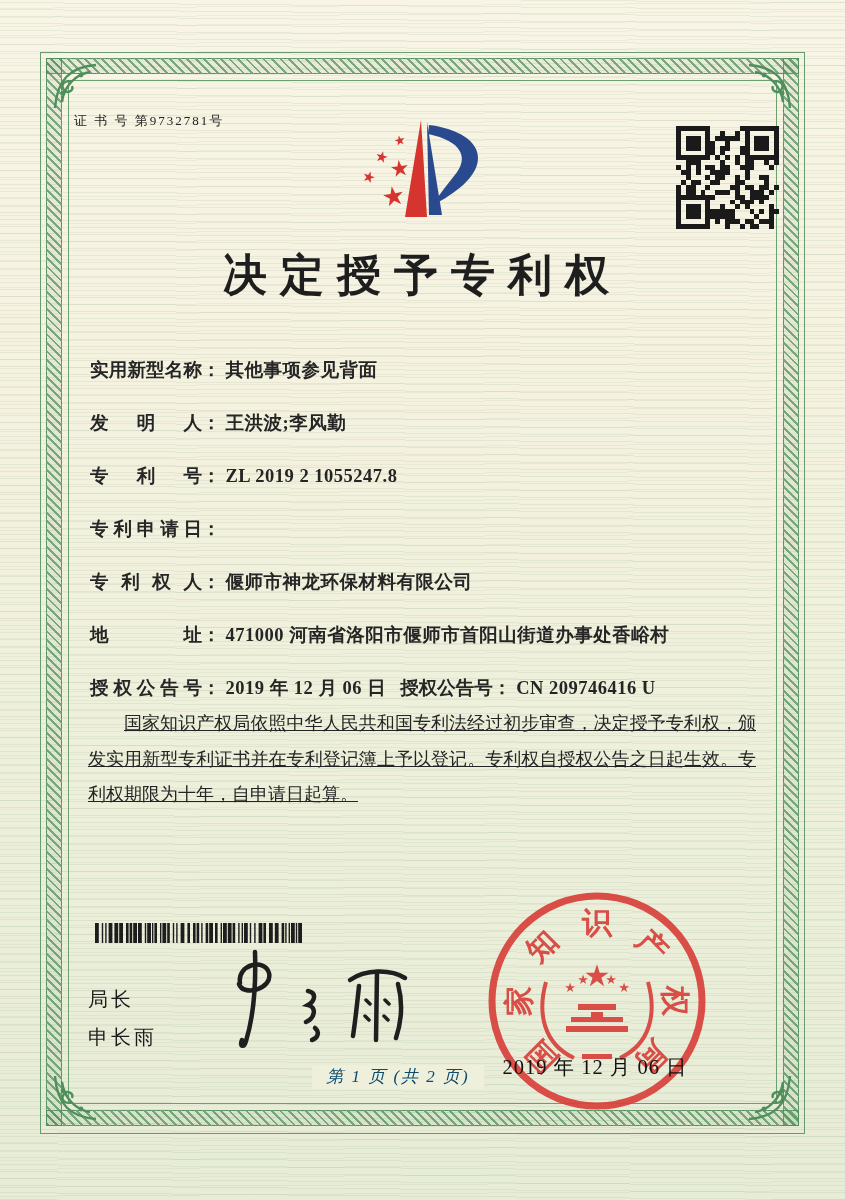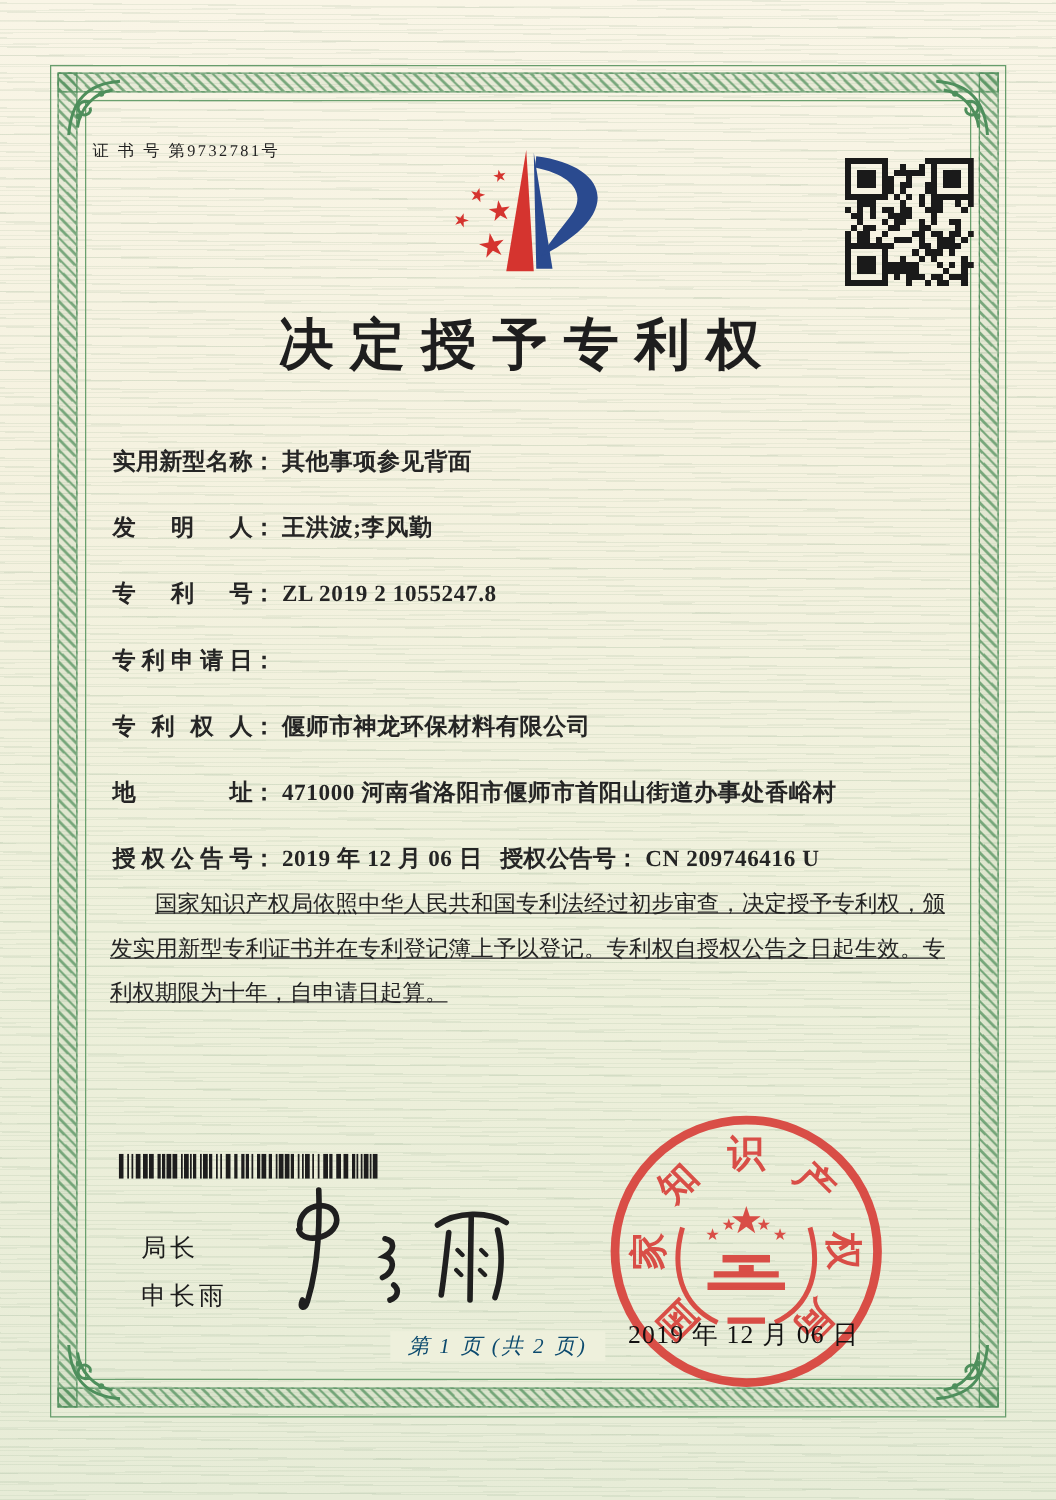--- a/index.html
+++ b/index.html
@@ -42,21 +42,21 @@
   .fcolon{flex:none;margin-right:5px;}
   .fvalue{letter-spacing:.5px;}
   .grant2{margin-left:14px;display:flex;}
   
   .paras{left:88px;top:706px;width:668px;font-size:18px;line-height:35.5px;
          color:#242424;text-align:justify;}
   .paras p{margin:0;text-indent:2em;text-decoration:underline;}
   
   .barcode{left:95px;top:923px;width:212px;height:20px;}
   .barcode svg{width:100%;height:100%;}
-  .director{left:88px;top:980px;font-size:20px;line-height:38px;letter-spacing:3px;color:#1c1c1c;margin-left:25px;}
+  .director{left:88px;top:980px;font-size:20px;line-height:38px;letter-spacing:3px;color:#1c1c1c;}
   .sig{left:212px;top:943px;width:212px;height:118px;}
   .seal{left:482px;top:886px;width:230px;height:230px;opacity:.93;z-index:4;}
   .seal-date{left:595px;top:1053px;transform:translateX(-50%);font-size:20.5px;color:#111;
              letter-spacing:1px;z-index:5;white-space:nowrap;}
   .page-info{left:398px;top:1065px;transform:translateX(-50%);font-size:17px;color:#0c4a6e;
              background:#eef0dc;padding:0 14px;z-index:3;letter-spacing:2px;white-space:nowrap;line-height:24px;font-style:italic;}
   .back-note{left:397px;top:1157px;transform:translateX(-50%);font-size:18px;color:#333;
              letter-spacing:3px;white-space:nowrap;margin-top:44px;}
 </style>
 </head>

